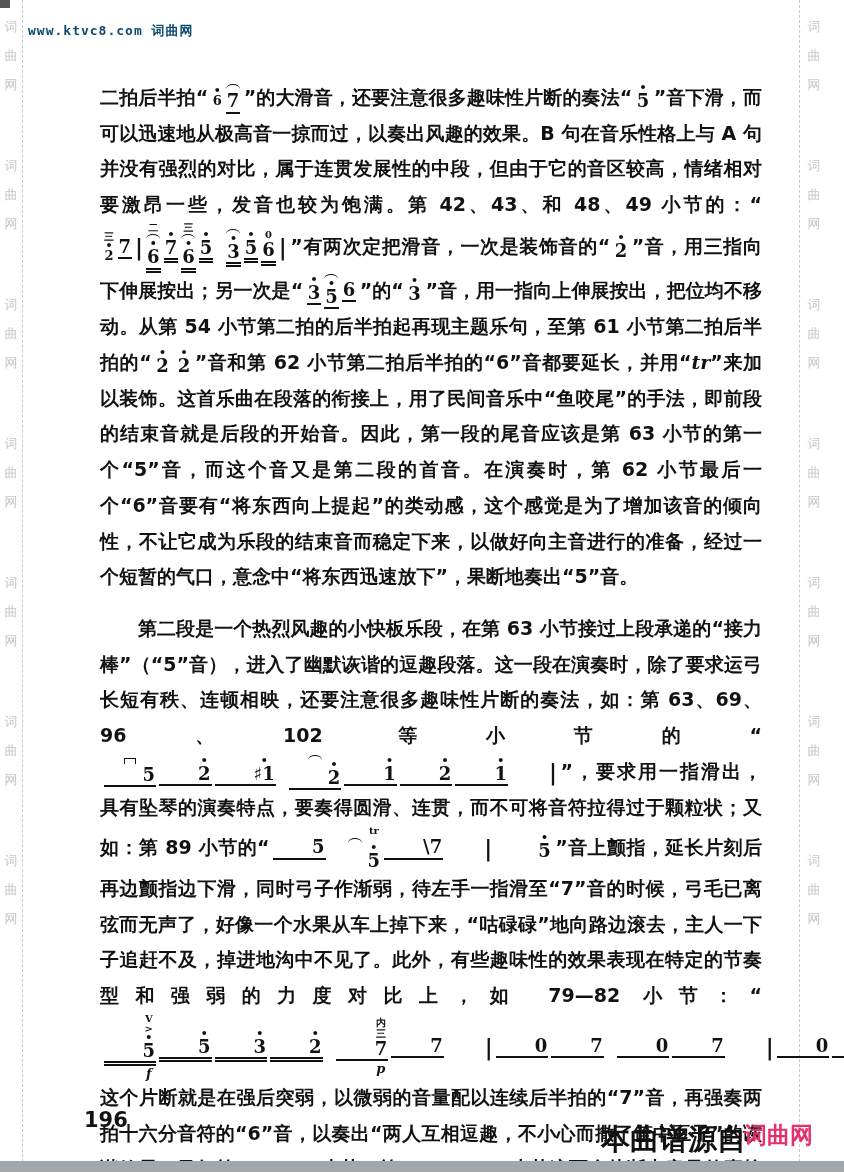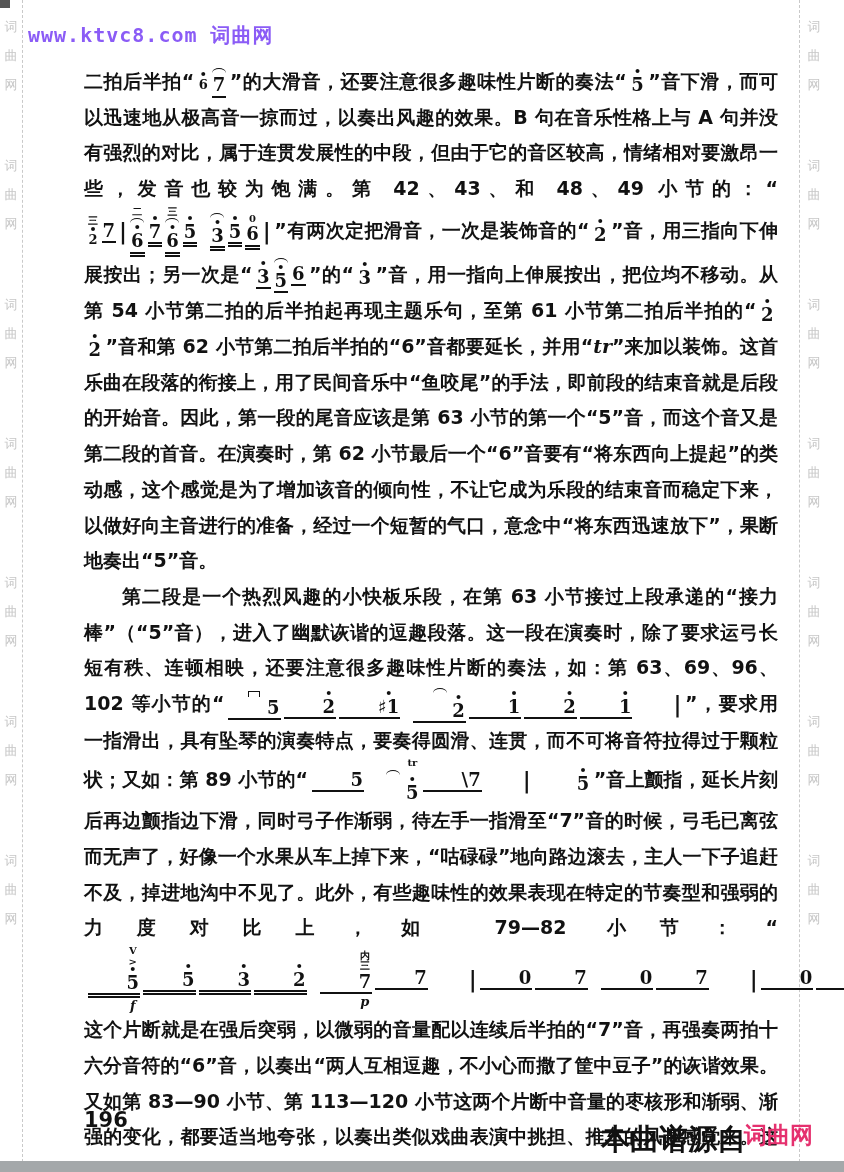--- a/index.html
+++ b/index.html
@@ -10,25 +10,25 @@
   .bottom-band{position:absolute;left:0;top:1161px;width:844px;height:11px;background:#a4a8aa;}
   
   .dash{position:absolute;top:0;bottom:0;width:0;border-left:1px dashed #c9c9c9;}
   .dash-l{left:22px;} .dash-r{left:799px;}
   
   .wm-col{position:absolute;top:12px;display:flex;flex-direction:column;gap:52px;}
   .wm-l{left:3px;} .wm-r{left:806px;}
   .wm-group div{font-size:13px;color:#c7c7c7;line-height:29px;text-align:center;width:16px;}
   
   .site-wm{position:absolute;left:28px;top:22px;font-family:"DejaVu Sans Mono","Liberation Mono",monospace;
-           font-weight:bold;font-size:20px;color:#8b5cf6;letter-spacing:1px;}
+           font-weight:bold;font-size:13px;color:#0c4a6e;letter-spacing:1px;}
   
   .body{position:absolute;left:84px;top:64px;width:694px;font-size:19px;line-height:1.88;
         text-align:justify;font-weight:600;}
-  .para{margin:0;}
+  .para{margin:16px;}
   .para.indent{text-indent:2em;}
   .dyn{font-family:"DejaVu Serif","Liberation Serif",serif;font-weight:bold;}
   
   .jp{white-space:nowrap;margin:0 2px;}
   .tok{display:inline-flex;flex-direction:column;align-items:center;vertical-align:middle;
        margin:0 1.5px;font-family:"DejaVu Serif","Liberation Serif",serif;font-weight:bold;line-height:1;}
   .tok .top{display:flex;flex-direction:column;align-items:center;font-size:10px;line-height:1;}
   .tok .top .tt{display:block;line-height:1.05;}
   .tok .odot{font-size:11px;line-height:.55;}
   .tok .num{font-size:18px;line-height:1.12;padding:0 1px;}

